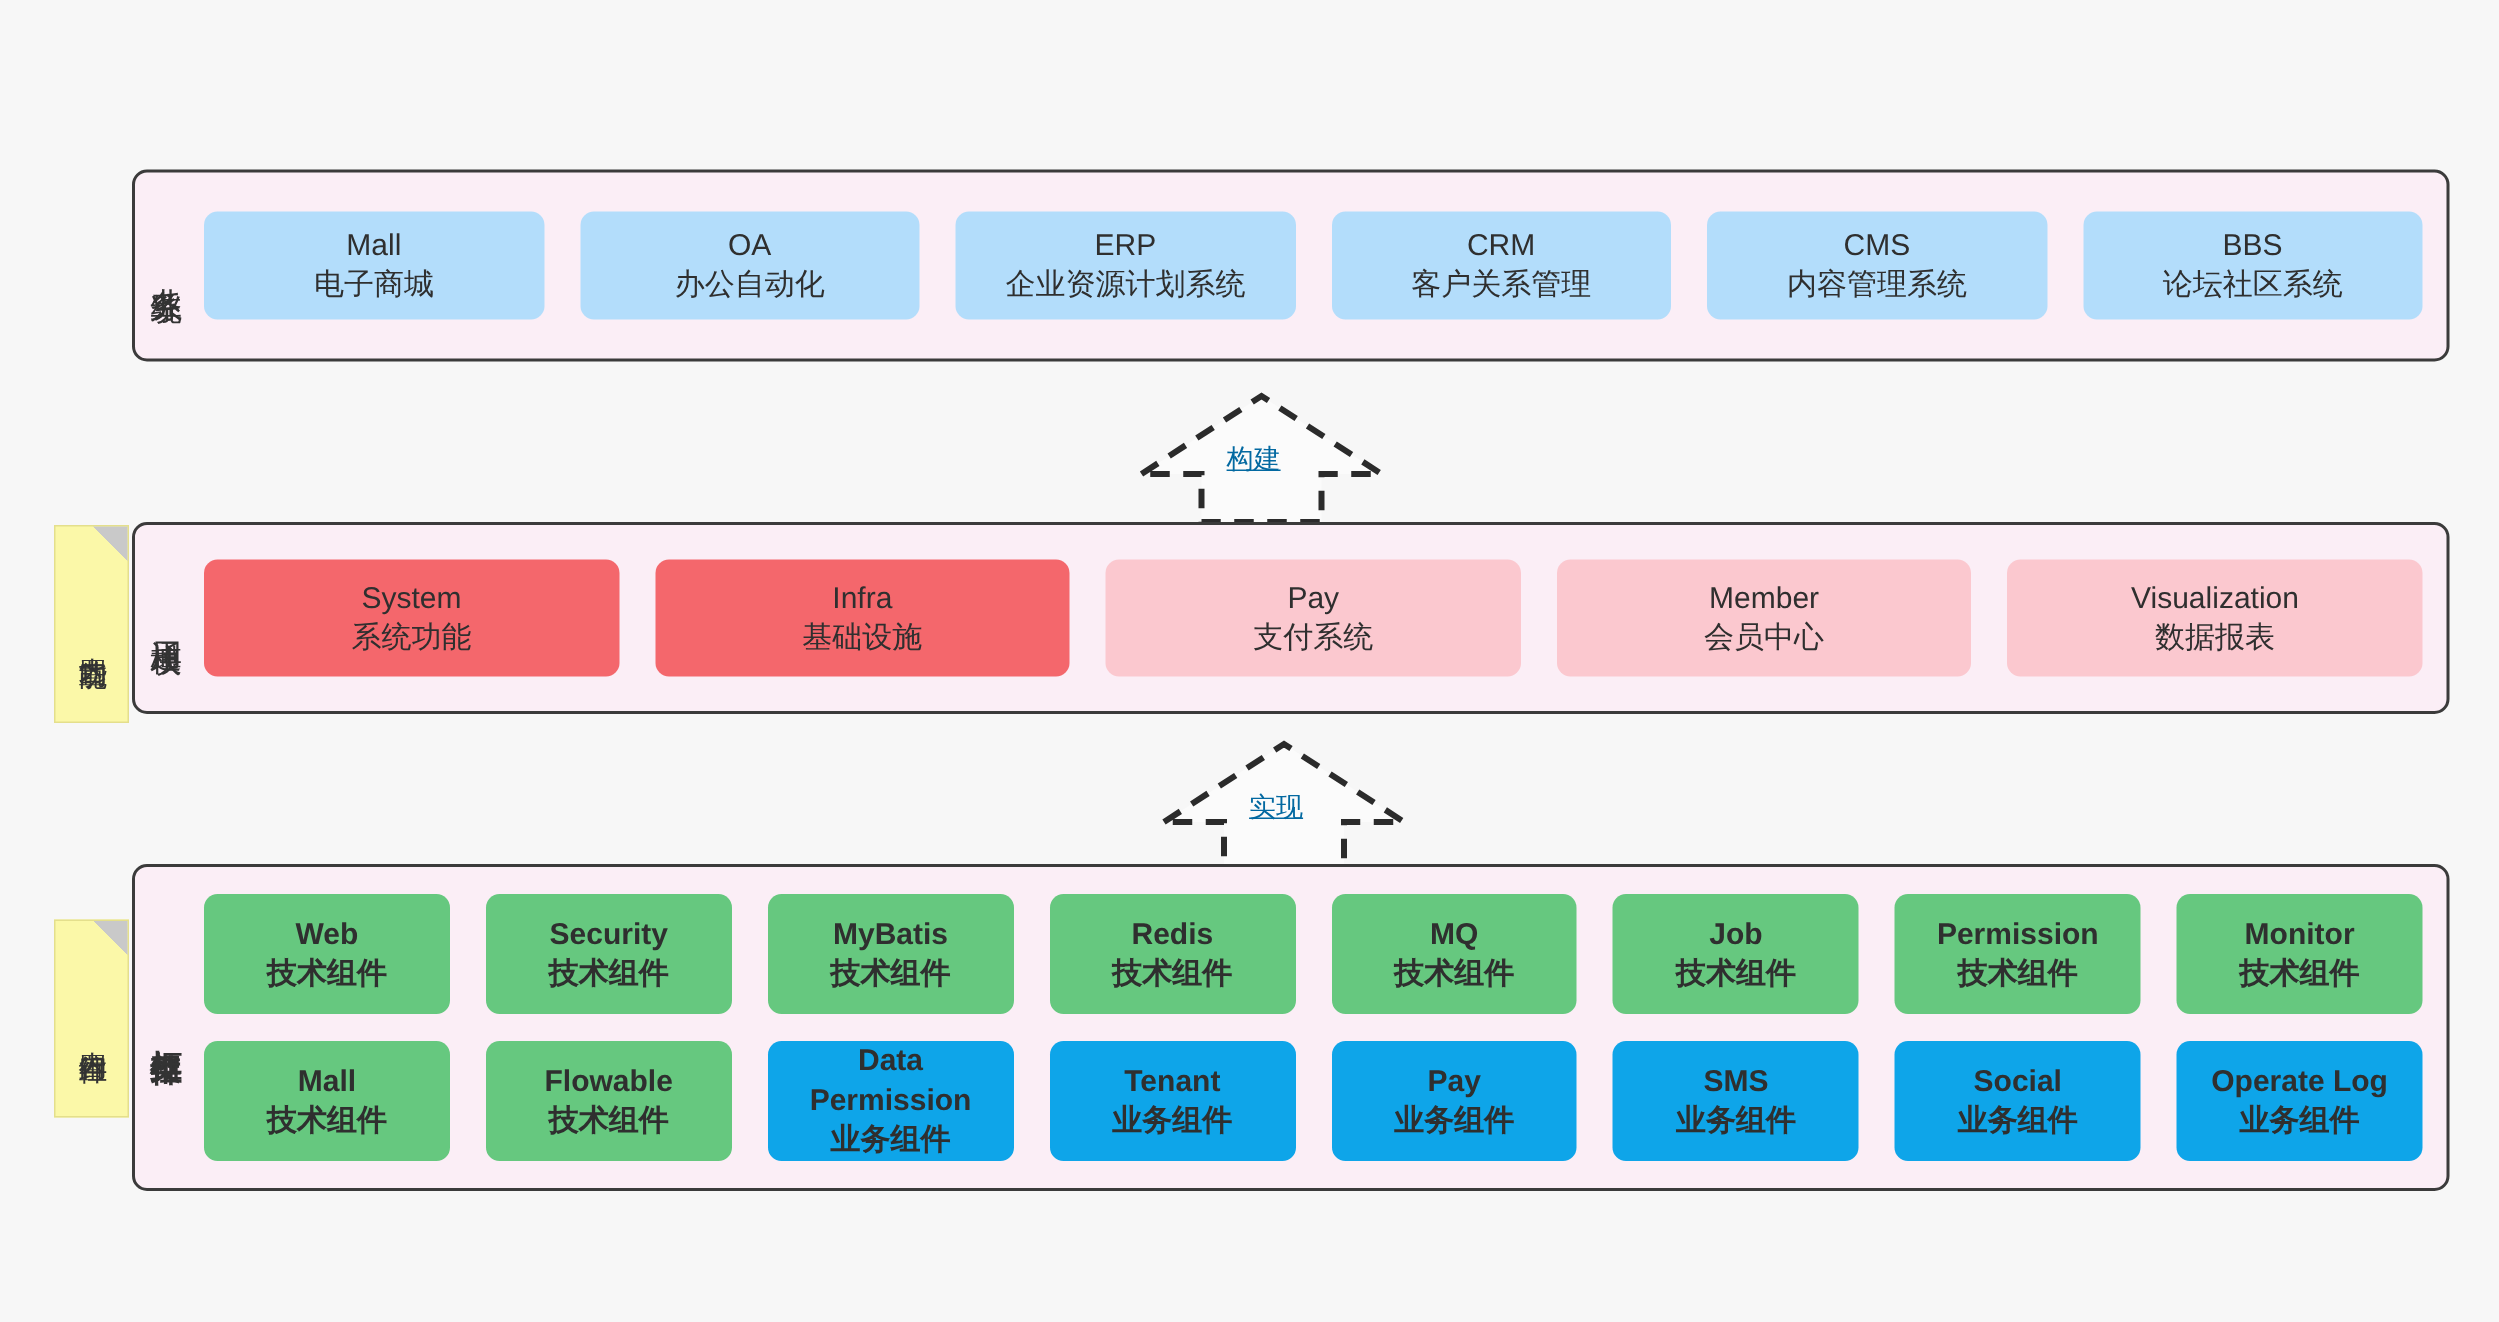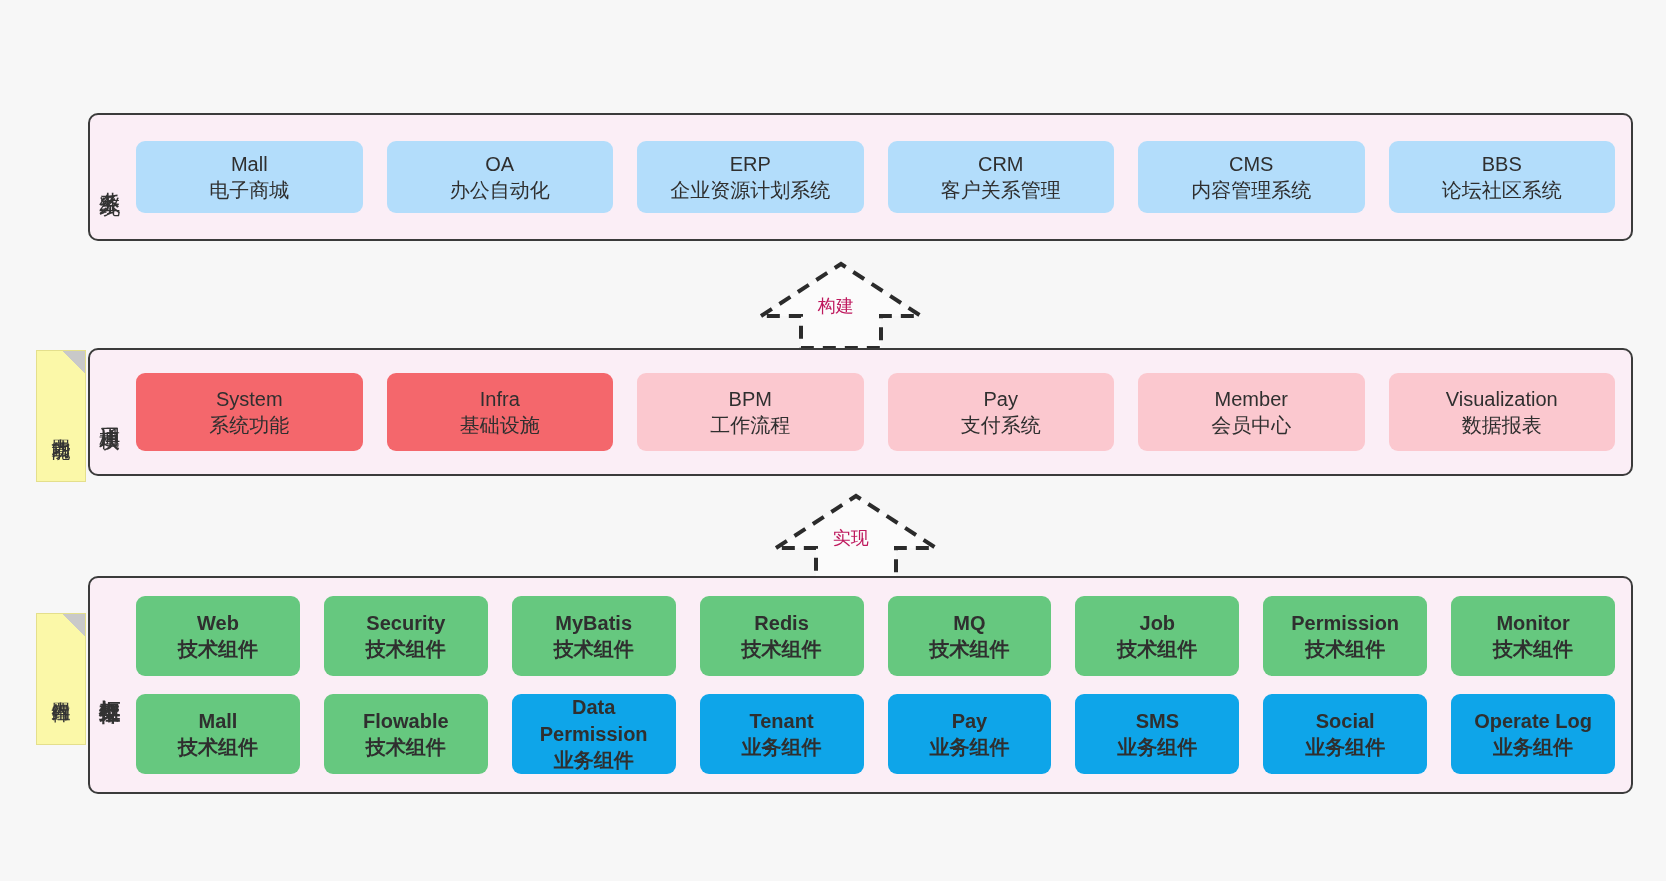--- a/index.html
+++ b/index.html
@@ -156,24 +156,25 @@
   
   .up-arrow {
     position: absolute;
   }
   .up-arrow svg { display: block; overflow: visible; }
   .arrow-label {
     position: absolute;
     left: 50%;
     transform: translateX(-50%);
     font-size: 18px;
-    color: #be185d;
+    color: #0369a1;
     background: transparent;
     white-space: nowrap;
     padding: 0 2px;
+    text-decoration: underline;
   }
   #arrow-build   { left: 753px; top: 258px; width: 176px; height: 92px; }
   #arrow-build .arrow-label   { top: 36px; left: 47%; }
   #arrow-impl    { left: 768px; top: 490px; width: 176px; height: 92px; }
   #arrow-impl .arrow-label    { top: 36px; left: 47%; }
 </style>
 </head>
 <body>
 
 <div class="canvas">
@@ -223,24 +224,20 @@
       <div class="row">
         <div class="card c-red">
           <span class="en">System</span>
           <span class="cn">系统功能</span>
         </div>
         <div class="card c-red">
           <span class="en">Infra</span>
           <span class="cn">基础设施</span>
         </div>
         <div class="card c-pink">
-          <span class="en">BPM</span>
-          <span class="cn">工作流程</span>
-        </div>
-        <div class="card c-pink">
           <span class="en">Pay</span>
           <span class="cn">支付系统</span>
         </div>
         <div class="card c-pink">
           <span class="en">Member</span>
           <span class="cn">会员中心</span>
         </div>
         <div class="card c-pink">
           <span class="en">Visualization</span>
           <span class="cn">数据报表</span>

